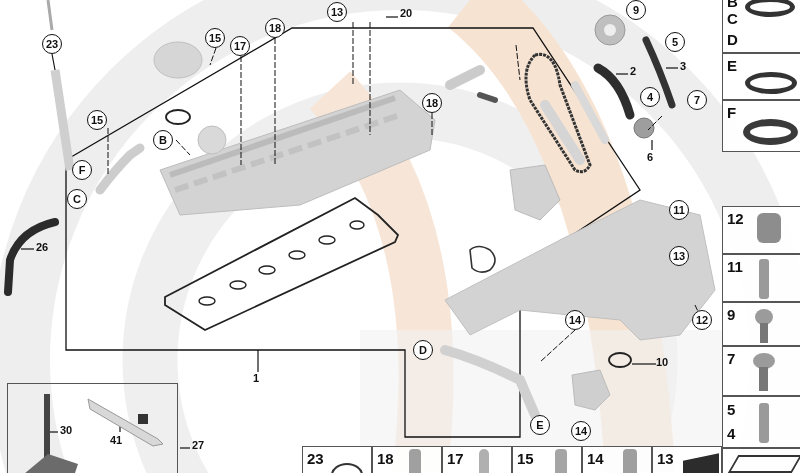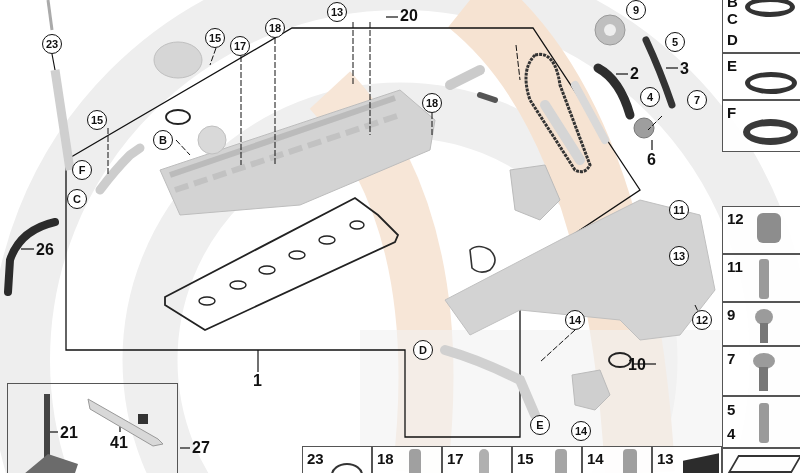--- a/index.html
+++ b/index.html
@@ -1,20 +1,20 @@
 <!DOCTYPE html>
 <html><head>
 <meta charset="utf-8">
 <style>
   html,body{margin:0;padding:0;}
   body{width:800px;height:473px;overflow:hidden;background:#ffffff;font-family:"Liberation Sans",sans-serif;position:relative;}
   #stage{position:absolute;left:0;top:0;width:800px;height:473px;}
   .lbl{position:absolute;font-family:"Liberation Sans",sans-serif;font-weight:bold;color:#111;line-height:1;}
   .circ{position:absolute;width:20px;height:20px;border:1.6px solid #111;border-radius:50%;background:#fff;box-sizing:border-box;display:flex;align-items:center;justify-content:center;font-family:"Liberation Sans",sans-serif;font-weight:bold;font-size:11px;color:#111;}
-  .plain{font-size:16px;}
+  .plain{font-size:11px;}
   .box{position:absolute;border:1px solid #555;box-sizing:border-box;background:rgba(255,255,255,0.85);}
   .cell{position:absolute;box-sizing:border-box;border:1px solid #555;background:rgba(255,255,255,0.9);}
   .cell .num{position:absolute;left:4px;top:3px;font-weight:bold;font-size:15px;color:#111;font-family:"Liberation Sans",sans-serif;}
   .cell .num2{position:absolute;left:4px;font-weight:bold;font-size:15px;color:#111;font-family:"Liberation Sans",sans-serif;}
 </style>
 </head>
 <body>
 
 <div id="stage">
 
@@ -133,23 +133,23 @@
   <div class="circ" style="left:565px;top:310px">14</div>
   <div class="circ" style="left:413px;top:340px">D</div>
   <div class="circ" style="left:530px;top:415px">E</div>
   <div class="circ" style="left:571px;top:421px">14</div>
 
   <div class="lbl plain" style="left:400px;top:8px">20</div>
   <div class="lbl plain" style="left:630px;top:66px">2</div>
   <div class="lbl plain" style="left:680px;top:61px">3</div>
   <div class="lbl plain" style="left:647px;top:152px">6</div>
   <div class="lbl plain" style="left:36px;top:242px">26</div>
-  <div class="lbl plain" style="left:628px;top:357px">10</div>
+  <div class="lbl plain" style="left:656px;top:357px">10</div>
   <div class="lbl plain" style="left:253px;top:373px">1</div>
-  <div class="lbl plain" style="left:60px;top:425px">21</div>
+  <div class="lbl plain" style="left:60px;top:425px">30</div>
   <div class="lbl plain" style="left:110px;top:435px">41</div>
   <div class="lbl plain" style="left:192px;top:440px">27</div>
 
   <div class="box" style="left:7px;top:383px;width:171px;height:95px;background:transparent">
     <svg width="171" height="95" style="position:absolute;left:0;top:0">
       <rect x="36" y="10" width="6" height="70" fill="#444"></rect>
       <path d="M10 95 L40 70 L70 80 L65 95 Z" fill="#6b6b6b"></path>
       <path d="M80 15 L150 55 L155 60 L145 62 L82 25 Z" fill="#d8d8d8" stroke="#999"></path>
       <rect x="130" y="30" width="10" height="10" fill="#333"></rect>
     </svg>

